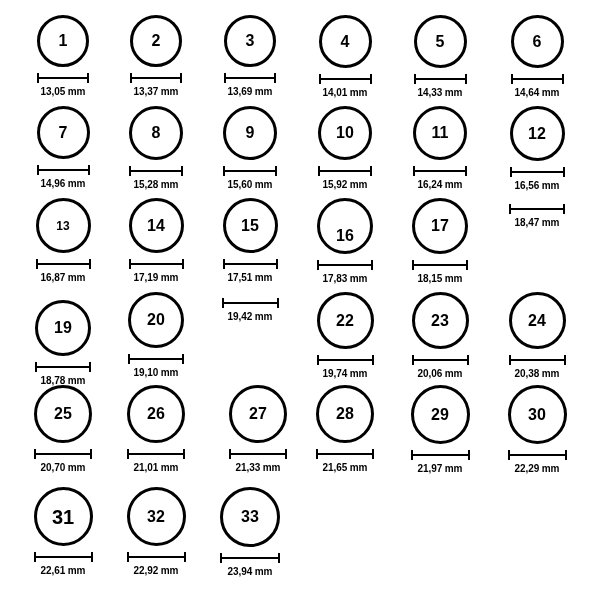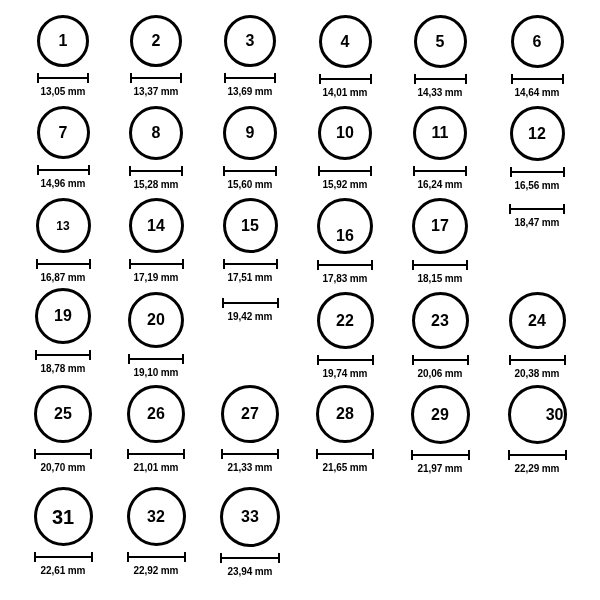--- a/index.html
+++ b/index.html
@@ -263,21 +263,21 @@
       <div class="ring-size-label">18,15 mm</div>
     </div>
     <div class="ring-cell" style="left: 499px; top: 198px; width: 76px;">
       <div class="measure" style="width: 56px;">
         <div class="bar"></div>
         <div class="tick-left"></div>
         <div class="tick-right"></div>
       </div>
       <div class="ring-size-label">18,47 mm</div>
     </div>
-    <div class="ring-cell" style="left: 25px; top: 288px; width: 76px;">
+    <div class="ring-cell" style="left: 25px; top: 300px; width: 76px;">
       <div class="ring-circle" style="width: 56px; height: 56px;">
         <span class="ring-number" style="font-size: 16px;">19</span>
       </div>
       <div class="measure" style="width: 56px;">
         <div class="bar"></div>
         <div class="tick-left"></div>
         <div class="tick-right"></div>
       </div>
       <div class="ring-size-label">18,78 mm</div>
     </div>
@@ -348,21 +348,21 @@
       <div class="ring-circle" style="width: 58px; height: 58px;">
         <span class="ring-number" style="font-size: 16px;">26</span>
       </div>
       <div class="measure" style="width: 58px;">
         <div class="bar"></div>
         <div class="tick-left"></div>
         <div class="tick-right"></div>
       </div>
       <div class="ring-size-label">21,01 mm</div>
     </div>
-    <div class="ring-cell" style="left: 212px; top: 385px; width: 76px;">
+    <div class="ring-cell" style="left: 220px; top: 385px; width: 76px;">
       <div class="ring-circle" style="width: 58px; height: 58px;">
         <span class="ring-number" style="font-size: 16px;">27</span>
       </div>
       <div class="measure" style="width: 58px;">
         <div class="bar"></div>
         <div class="tick-left"></div>
         <div class="tick-right"></div>
       </div>
       <div class="ring-size-label">21,33 mm</div>
     </div>
@@ -382,21 +382,21 @@
         <span class="ring-number" style="font-size: 16px;">29</span>
       </div>
       <div class="measure" style="width: 59px;">
         <div class="bar"></div>
         <div class="tick-left"></div>
         <div class="tick-right"></div>
       </div>
       <div class="ring-size-label">21,97 mm</div>
     </div>
     <div class="ring-cell" style="left: 499px; top: 385px; width: 76px;">
-      <div class="ring-circle" style="width: 59px; height: 59px; justify-content: flex-end;">
+      <div class="ring-circle" style="width: 59px; height: 59px;">
         <span class="ring-number" style="font-size: 16px;">30</span>
       </div>
       <div class="measure" style="width: 59px;">
         <div class="bar"></div>
         <div class="tick-left"></div>
         <div class="tick-right"></div>
       </div>
       <div class="ring-size-label">22,29 mm</div>
     </div>
     <div class="ring-cell" style="left: 25px; top: 487px; width: 76px;">

